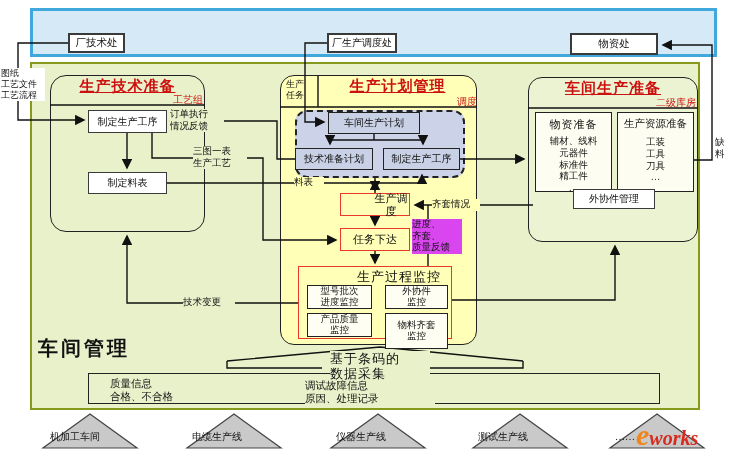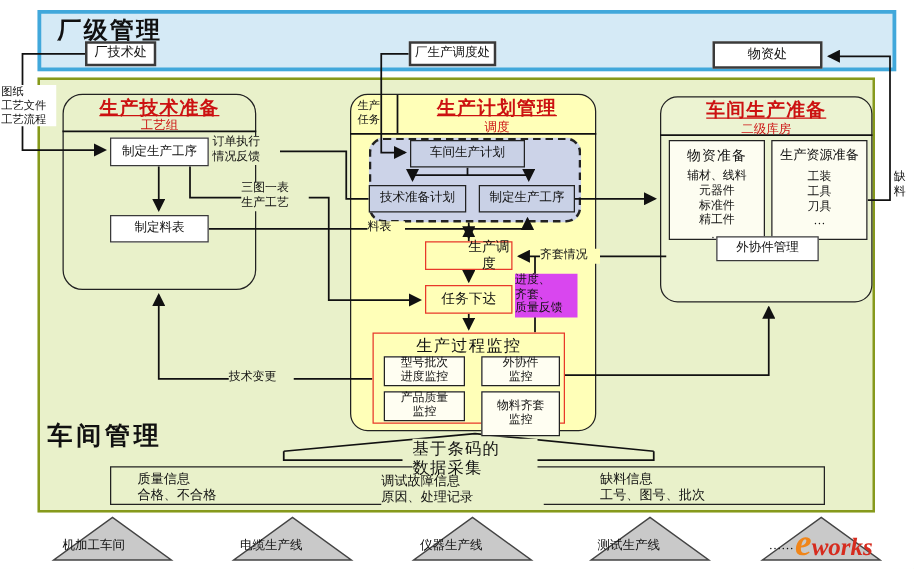--- a/index.html
+++ b/index.html
@@ -10,21 +10,21 @@
   .box{position:absolute;box-sizing:border-box;background:#fff;border:1.5px solid #3a3a3a;
        display:flex;align-items:center;justify-content:center;text-align:center;
        font-size:10.5px;line-height:1.15;}
   .bluebox{background:#c9d1e6;border:1.3px solid #222;}
   .redbox{background:#ffffb8;border:1.8px solid #e8392a;}
   .cell{background:#fffef2;border:1.2px solid #222;font-size:9.5px;}
   .lbl{position:absolute;line-height:1.22;font-size:9.5px;}
   .ml{white-space:pre-line;}
   .rtitle{position:absolute;text-align:center;color:#cc1111;font-weight:bold;
           font-size:15px;letter-spacing:1px;text-decoration:underline;}
-  .rsub{position:absolute;text-align:center;color:#cc1111;font-size:10px;}
+  .rsub{position:absolute;text-align:right;color:#cc1111;font-size:10px;}
   svg{position:absolute;left:0;top:0;z-index:6;}
   .panel{z-index:1;}
   .top2{z-index:9;}
 </style>
 </head>
 <body>
 
 <div class="canvas">
 
   <div class="panel" style="left:30px;top:8px;width:687px;height:49px;background:#d5eaf6;border:3px solid #41a8db;"></div>
@@ -74,21 +74,20 @@
 
     <g stroke="#444" stroke-width="1.2" fill="#c9c9c9">
       <polygon points="43,448 137,448 90,414"></polygon>
       <polygon points="187,448 281,448 234,414"></polygon>
       <polygon points="331,448 425,448 378,414"></polygon>
       <polygon points="473,448 567,448 520,414"></polygon>
       <polygon points="610,448 704,448 657,414"></polygon>
     </g>
   </svg>
 
-  <div class="abs top2" style="left:46px;top:11px;font-size:19px;font-weight:bold;letter-spacing:2px;">厂级管理</div>
   <div class="box top2" style="left:68px;top:33px;width:57px;height:20px;border-width:2px;">厂技术处</div>
   <div class="box top2" style="left:327px;top:33px;width:70px;height:20px;border-width:2px;font-size:10px;">厂生产调度处</div>
   <div class="box top2" style="left:570px;top:33px;width:88px;height:22px;border-width:2px;">物资处</div>
 
   <div class="lbl ml top2" style="left:1px;top:68px;width:44px;background:#fff;font-size:9px;">图纸
 工艺文件
 工艺流程</div>
   <div class="lbl ml top2" style="left:715px;top:137px;width:14px;background:#fff;font-size:9.5px;">缺
 料</div>
 
@@ -115,21 +114,21 @@
   <div class="box bluebox top2" style="left:383px;top:148px;width:77px;height:22px;font-size:10px;">制定生产工序</div>
   <div class="box redbox top2" style="left:340px;top:193px;width:70px;height:23px;font-size:11px;padding-left:32px;">生产调度</div>
   <div class="box redbox top2" style="left:340px;top:228px;width:70px;height:23px;font-size:11px;">任务下达</div>
 
   <div class="lbl top2" style="left:432px;top:199px;width:48px;background:#ffffb8;">齐套情况</div>
   <div class="lbl ml top2" style="left:412px;top:219px;width:50px;background:#d946ef;">进度、
 齐套、
 质量反馈</div>
 
   <div class="panel top2" style="left:298px;top:266px;width:154px;height:73px;border:1.8px solid #e8392a;background:#ffffb8;z-index:7;"></div>
-  <div class="abs top2" style="left:298px;top:268px;width:154px;text-align:center;font-size:13px;letter-spacing:1px;z-index:8;">生产过程监控</div>
+  <div class="abs top2" style="left:298px;top:268px;width:154px;text-align:center;font-size:13px;letter-spacing:1px;z-index:8;padding-left:24px;">生产过程监控</div>
   <div class="box cell top2" style="left:307px;top:285px;width:65px;height:24px;z-index:8;">
       <span class="ml">型号批次
 进度监控</span>
     </div>
   <div class="box cell top2" style="left:385px;top:285px;width:63px;height:24px;z-index:8;">
       <span class="ml">外协件
 监控</span>
     </div>
   <div class="box cell top2" style="left:307px;top:313px;width:65px;height:24px;z-index:8;">
       <span class="ml">产品质量
@@ -163,24 +162,20 @@
   <div class="lbl top2" style="left:330px;top:366px;width:100px;font-size:13px;background:#e9f1ca;letter-spacing:1px;z-index:8;">数据采集</div>
   <div class="panel" style="left:88px;top:373px;width:572px;height:31px;border:1.5px solid #222;z-index:5;"></div>
   <div class="lbl top2" style="left:110px;top:378px;width:120px;font-size:10.5px;">
     <div>质量信息</div>
       <div>合格、不合格</div>
   </div>
   <div class="lbl top2" style="left:305px;top:380px;width:130px;font-size:10.5px;background:#e9f1ca;">
     <div>调试故障信息</div>
       <div>原因、处理记录</div>
   </div>
-  <div class="lbl top2" style="left:480px;top:378px;width:135px;font-size:10.5px;">
-    <div>缺料信息</div>
-      <div>工号、图号、批次</div>
-  </div>
 
   <div class="lbl top2" style="left:50px;top:431px;width:84px;font-size:10px;">机加工车间</div>
   <div class="lbl top2" style="left:192px;top:431px;width:84px;font-size:10px;">电缆生产线</div>
   <div class="lbl top2" style="left:336px;top:431px;width:84px;font-size:10px;">仪器生产线</div>
   <div class="lbl top2" style="left:478px;top:431px;width:84px;font-size:10px;">测试生产线</div>
   <div class="lbl top2" style="left:615px;top:431px;width:84px;font-size:10px;">……</div>
 
   <div class="abs top2" style="left:636px;top:418px;font-style:italic;font-weight:bold;z-index:9;">
     <span style="color:#f08519;font-size:30px;">e</span><span style="color:#d62b1e;font-size:20px;">works</span>
   </div>

